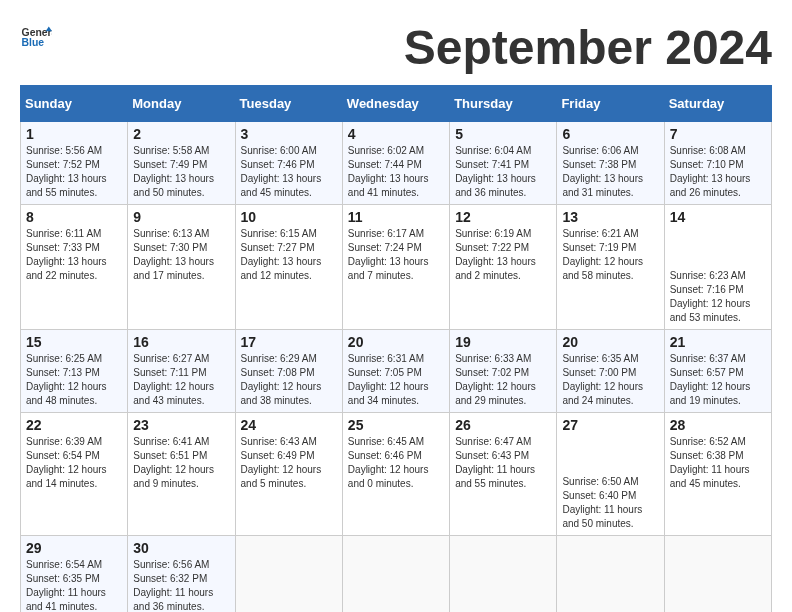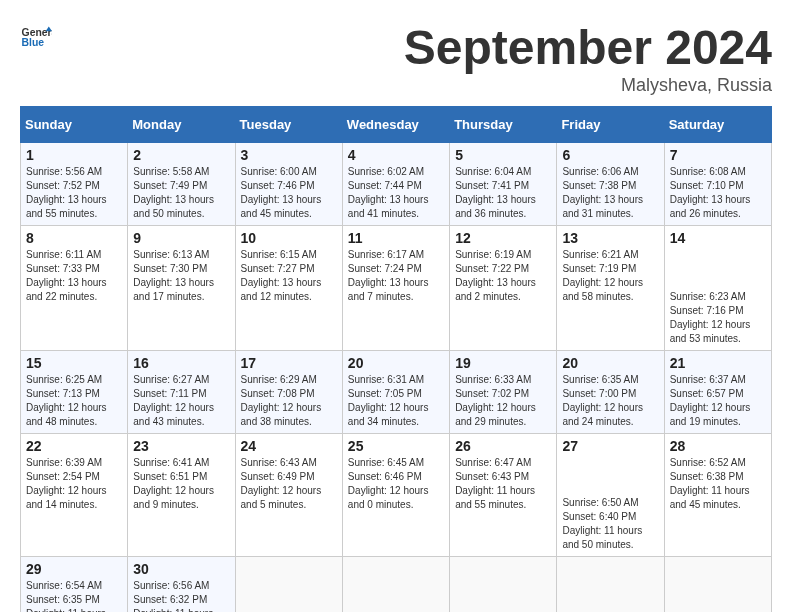--- a/index.html
+++ b/index.html
@@ -91,21 +91,20 @@
 <div class="header-area">
   <div class="logo">
     <svg class="logo-icon" viewBox="0 0 40 40">
       <text x="2" y="20" font-size="13" font-weight="bold" fill="#333">General</text>
       <text x="2" y="33" font-size="13" font-weight="bold" fill="#1a6bb5">Blue</text>
       <polygon points="36,8 40,14 32,14" fill="#1a6bb5"></polygon>
     </svg>
   </div>
   <div class="title-area">
     <div class="month-title">September 2024</div>
-    <div class="location-title">Malysheva, Russia</div>
   </div>
 </div>
 
 <table>
   <thead>
     <tr>
       <th>Sunday</th>
       <th>Monday</th>
       <th>Tuesday</th>
       <th>Wednesday</th>
@@ -265,21 +264,21 @@
           <div class="day-info" style="white-space: pre-line;">Sunrise: 6:37 AM
 Sunset: 6:57 PM
 Daylight: 12 hours
 and 19 minutes.</div>
         </td>
       </tr>
       <tr>
         <td>
           <span class="day-num">22</span>
           <div class="day-info" style="white-space: pre-line;">Sunrise: 6:39 AM
-Sunset: 2:54 PM
+Sunset: 6:54 PM
 Daylight: 12 hours
 and 14 minutes.</div>
         </td>
         <td>
           <span class="day-num">23</span>
           <div class="day-info" style="white-space: pre-line;">Sunrise: 6:41 AM
 Sunset: 6:51 PM
 Daylight: 12 hours
 and 9 minutes.</div>
         </td>

